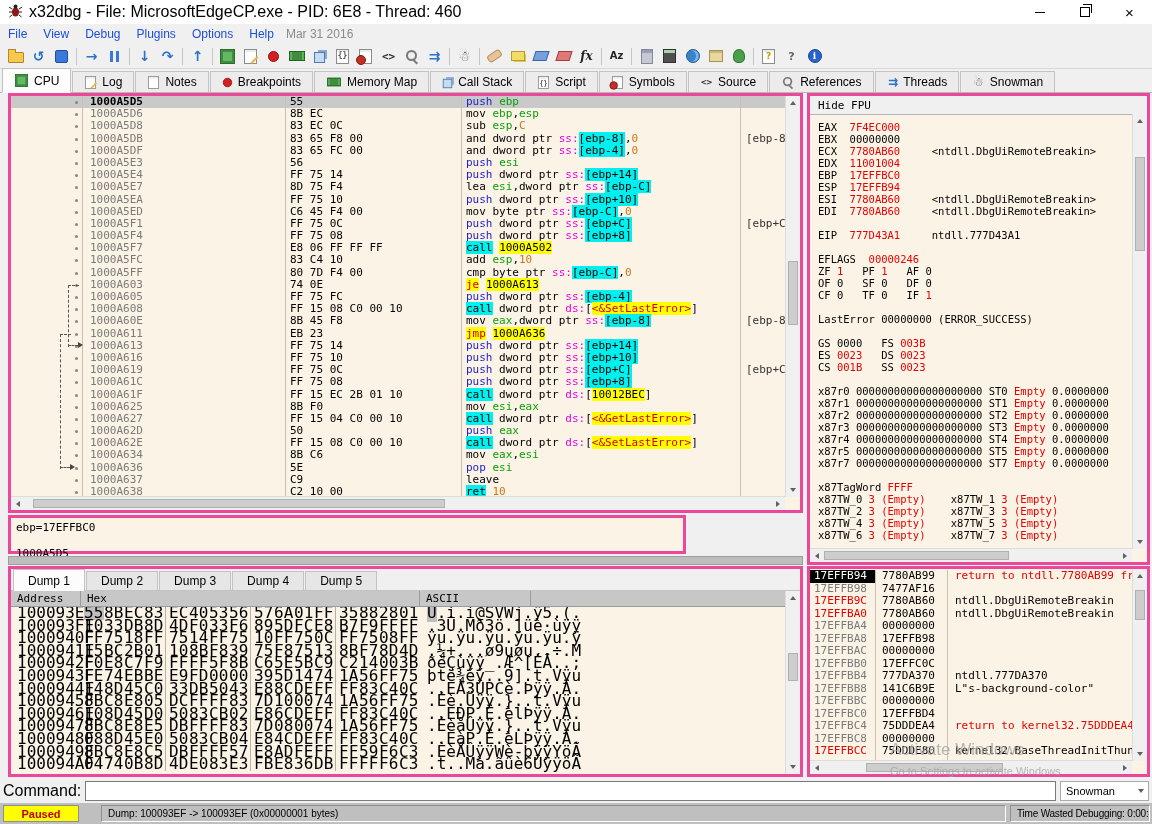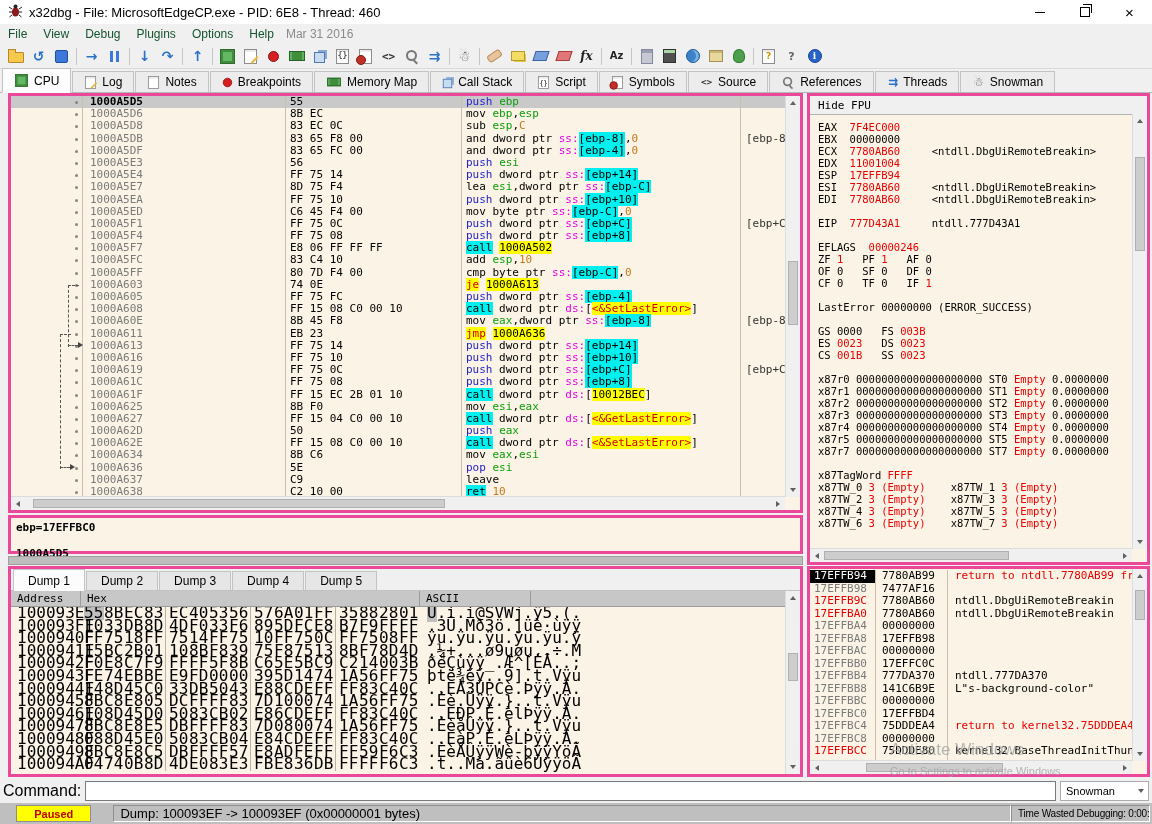--- a/index.html
+++ b/index.html
@@ -3,33 +3,33 @@
 <meta charset="utf-8">
 <style>
   html,body{margin:0;padding:0;background:#444;}
   #app{position:relative;width:1152px;height:824px;background:#F0F0F0;overflow:hidden;
        font-family:"Liberation Sans","DejaVu Sans",sans-serif;cursor:default;}
   .mono{font-family:"DejaVu Sans Mono","Liberation Mono",monospace;}
 
   
   .titlebar{position:absolute;left:0;top:0;width:1152px;height:24px;background:#FFFFFF;
             display:flex;align-items:center;}
-  .titlebar .title{font-size:13px;color:#000;margin-left:6px;white-space:nowrap;}
+  .titlebar .title{font-size:16px;color:#000;margin-left:6px;white-space:nowrap;}
   .bug{margin-left:8px;}
   .wbtns{margin-left:auto;display:flex;height:24px;}
   .wbtn{width:45px;height:24px;display:flex;align-items:center;justify-content:center;}
   .g-min{width:10px;border-top:1px solid #000;}
   .g-max{width:8px;height:8px;border:1px solid #000;position:relative;background:#fff;}
   .g-max::before{content:"";position:absolute;left:2px;top:-4px;width:8px;height:8px;border:1px solid #000;border-bottom:none;border-left:none;}
   .g-close{font-size:15px;color:#000;line-height:1;}
 
   
   .menubar{position:absolute;left:0;top:24px;width:1152px;height:20px;background:#F0F0F0;
            display:flex;align-items:center;font-size:12px;}
-  .menu-item{padding:2px 8px;color:#14532d;}
+  .menu-item{padding:2px 8px;color:#1d4ed8;}
   .menu-date{color:#8A8A8A;margin-left:4px;}
 
   
   .toolbar{position:absolute;left:0;top:44px;width:1152px;height:25px;background:#F0F0F0;
            border-bottom:1px solid #D9D9D9;display:flex;align-items:center;padding-left:4px;box-sizing:border-box;}
   .tbtn{width:23px;height:21px;display:flex;align-items:center;justify-content:center;}
   .tsep{width:1px;height:17px;background:#C6C6C6;margin:0 3px;}
   .ico{display:inline-flex;align-items:center;justify-content:center;font-weight:bold;
        font-family:"DejaVu Sans",sans-serif;position:relative;line-height:1;}
   .ico-open-file{width:14px;height:9px;background:#F6C84C;border:1px solid #B8862C;border-radius:1px;margin-top:3px;}
@@ -101,21 +101,21 @@
   .hscroll{position:absolute;height:14px;background:#F0F0F0;border-top:1px solid #DCDCDC;box-sizing:border-box;}
   .sb-arr{position:absolute;display:flex;align-items:center;justify-content:center;}
   .tri{width:0;height:0;}
   .tri-up{border-left:3px solid transparent;border-right:3px solid transparent;border-bottom:4px solid #606060;}
   .tri-dn{border-left:3px solid transparent;border-right:3px solid transparent;border-top:4px solid #606060;}
   .tri-lf{border-top:3px solid transparent;border-bottom:3px solid transparent;border-right:4px solid #606060;}
   .tri-rt{border-top:3px solid transparent;border-bottom:3px solid transparent;border-left:4px solid #606060;}
   .thumb{position:absolute;background:#CDCDCD;border:1px solid #B0B0B0;box-sizing:border-box;}
 
   
-  #info-pane{left:8px;top:515px;width:795px;height:39px;font-size:11px;padding:3px 5px;box-sizing:border-box;font-weight:bold;}
+  #info-pane{left:8px;top:515px;width:678px;height:39px;font-size:11px;padding:3px 5px;box-sizing:border-box;}
   #info-pane div{line-height:13px;}
   #splitter{position:absolute;left:8px;top:556px;width:795px;height:9px;background:#BDBDBD;border:1px solid #9E9E9E;box-sizing:border-box;}
 
   
   #reg-pane{left:807px;top:93px;width:343px;height:472px;}
   .reg-header{height:18px;background:#F0F0F0;border-bottom:1px solid #B4B4B4;font-size:11px;
               display:flex;align-items:center;padding-left:8px;font-family:"DejaVu Sans Mono",monospace;}
   #reglines{position:absolute;left:0;top:18px;width:326px;height:527px;overflow:hidden;padding:7px 0 0 8px;box-sizing:border-box;}
   .rline{font-size:10.5px;line-height:12px;white-space:pre;font-family:"DejaVu Sans Mono","Liberation Mono",monospace;}
 
@@ -156,22 +156,22 @@
   #cmd-input{flex:1;height:18px;border:1px solid #7A7A7A;background:#FFF;font-size:11px;padding:0 3px;outline:none;}
   #cmd-profile{width:82px;height:18px;border:1px solid #ABABAB;background:#FFF;font-size:11px;display:flex;
                align-items:center;padding-left:5px;margin-left:4px;justify-content:space-between;}
   #cmd-profile .tri-dn{margin-right:4px;border-left-width:3px;border-right-width:3px;border-top-width:4px;}
 
   
   #status-bar{position:absolute;left:0;top:803px;width:1152px;height:21px;background:#BFBFBF;
               display:flex;align-items:center;font-size:11px;}
   .sb-sect{height:17px;display:flex;align-items:center;border:1px solid;border-color:#8E8E8E #FFF #FFF #8E8E8E;
            padding:0 6px;box-sizing:border-box;}
-  #sb-paused{width:76px;justify-content:center;background:#FFFF00;color:#C00000;font-weight:bold;margin-left:16px;border-color:#8E8E8E;}
-  #sb-msg{margin-left:22px;width:905px;font-size:13px;}
+  #sb-paused{width:76px;justify-content:center;background:#FFFF00;color:#C00000;font-weight:bold;margin-left:3px;border-color:#8E8E8E;}
+  #sb-msg{margin-left:22px;width:905px;font-size:10px;}
   #sb-time{margin-left:auto;margin-right:2px;font-size:10px;letter-spacing:-0.2px;width:140px;overflow:hidden;white-space:nowrap;}
 
   
   #watermark{position:absolute;left:862px;top:740px;color:#A5A5A5;opacity:0.8;z-index:60;pointer-events:none;margin-left:28px;}
   #watermark .wm1{font-size:17px;}
   #watermark .wm2{font-size:11px;margin-top:5px;}
 </style>
 </head>
 <body>
 
@@ -445,20 +445,21 @@
 
   <div class="pane" id="reg-pane">
     <div class="reg-header">
         <span>Hide FPU</span>
       </div>
     <div id="reglines">
         <div class="rline"><span class="tk-k">EAX  </span><span class="tk-rd">7F4EC000</span></div>
         <div class="rline"><span class="tk-k">EBX  </span><span class="tk-k">00000000</span></div>
         <div class="rline"><span class="tk-k">ECX  </span><span class="tk-rd">7780AB60</span><span class="tk-k">     </span><span class="tk-k">&lt;ntdll.DbgUiRemoteBreakin&gt;</span></div>
         <div class="rline"><span class="tk-k">EDX  </span><span class="tk-rd">11001004</span></div>
+        <div class="rline"><span class="tk-k">EBP  </span><span class="tk-rd">17EFFBC0</span></div>
         <div class="rline"><span class="tk-k">ESP  </span><span class="tk-rd">17EFFB94</span></div>
         <div class="rline"><span class="tk-k">ESI  </span><span class="tk-rd">7780AB60</span><span class="tk-k">     </span><span class="tk-k">&lt;ntdll.DbgUiRemoteBreakin&gt;</span></div>
         <div class="rline"><span class="tk-k">EDI  </span><span class="tk-rd">7780AB60</span><span class="tk-k">     </span><span class="tk-k">&lt;ntdll.DbgUiRemoteBreakin&gt;</span></div>
         <div class="rline">&nbsp;</div>
         <div class="rline"><span class="tk-k">EIP  </span><span class="tk-rd">777D43A1</span><span class="tk-k">     </span><span class="tk-k">ntdll.777D43A1</span></div>
         <div class="rline">&nbsp;</div>
         <div class="rline"><span class="tk-k">EFLAGS  </span><span class="tk-rd">00000246</span></div>
         <div class="rline"><span class="tk-k">ZF </span><span class="tk-rd">1</span><span class="tk-k">   PF </span><span class="tk-rd">1</span><span class="tk-k">   AF </span><span class="tk-k">0</span></div>
         <div class="rline"><span class="tk-k">OF </span><span class="tk-k">0</span><span class="tk-k">   SF </span><span class="tk-k">0</span><span class="tk-k">   DF </span><span class="tk-k">0</span></div>
         <div class="rline"><span class="tk-k">CF </span><span class="tk-k">0</span><span class="tk-k">   TF </span><span class="tk-k">0</span><span class="tk-k">   IF </span><span class="tk-rd">1</span></div>

